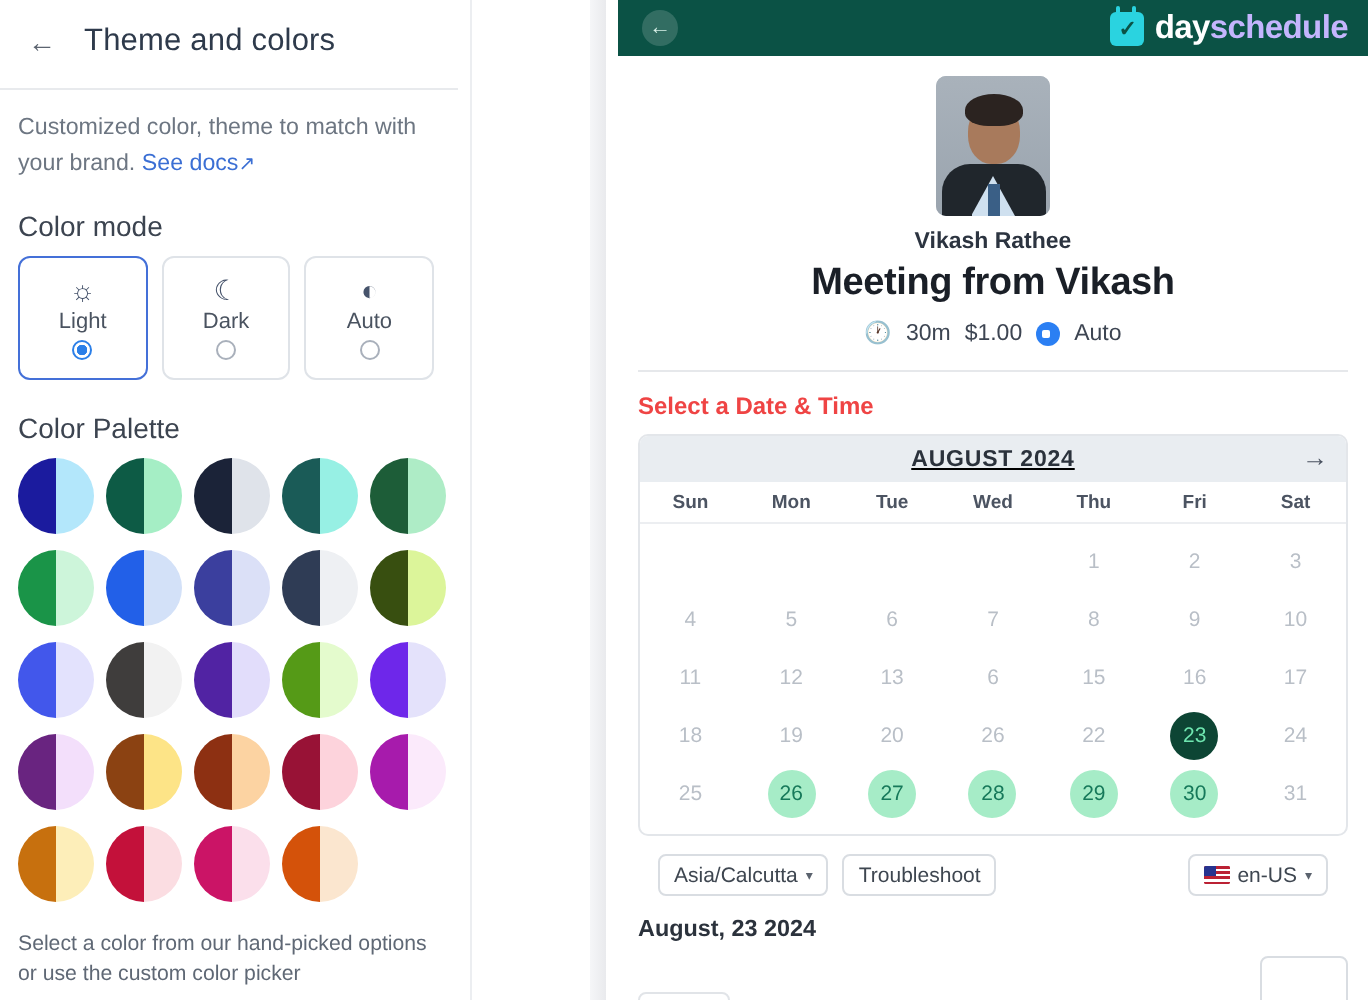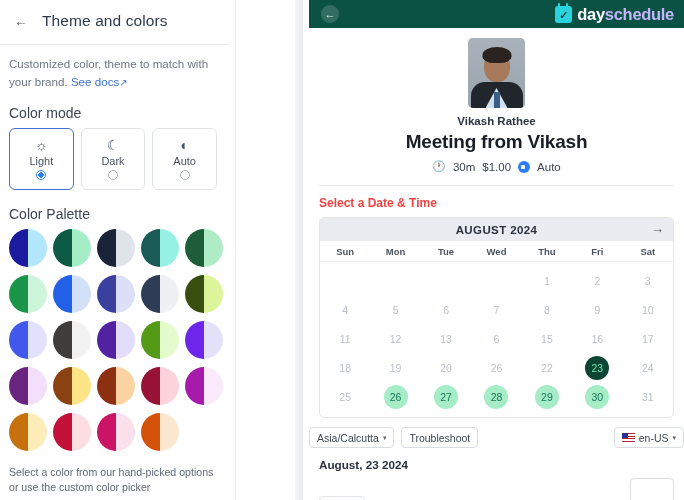--- a/index.html
+++ b/index.html
@@ -148,41 +148,41 @@
   .zoom-ic:after{content:"";position:absolute;left:2.5px;top:4px;width:4px;height:4px;
     background:#fff;border-radius:1px;}
 
   .sect-div { height:1px; background:#e6e8eb; margin: 4px 10px 0; }
   .sdt-label { font-size: 12px; font-weight: 700; color: #ef4444;
     padding: 10px 0 7px 10px; }
 
   .cal { margin: 0 10px; border: 1px solid #e3e6ea; border-radius: 5px;
     overflow: hidden; }
   .cal-top { background:#e9edf1; display:flex; align-items:center;
-    height: 23px; position: relative; }
+    height: 23px; position: relative; text-decoration: underline; }
   .cal-month { flex:1; text-align:center; font-size: 11.5px; font-weight:700;
     color:#2b323c; letter-spacing:.4px; }
   .cal-next { position:absolute; right:9px; top:4px; font-size:13px; color:#4a5260;
     cursor:pointer; line-height:1;}
   .dow { display:grid; grid-template-columns: repeat(7,1fr); background:#fff;
     border-bottom:1px solid #eceef1; }
   .dow div { text-align:center; font-size:9.5px; font-weight:700; color:#4c5462;
     padding: 5px 0 4px; }
   .grid { display:grid; grid-template-columns: repeat(7,1fr); padding: 4px 0 6px; }
   .cell { height: 29px; display:flex; align-items:center; justify-content:center; }
   .cell span {
     width: 24px; height: 24px; border-radius:50%;
     display:flex; align-items:center; justify-content:center;
     font-size: 10.5px; color:#b9bfc7;
   }
   .cell.avail span { background:#a6ecc7; color:#16795a; cursor:pointer; font-weight:400;}
   .cell.sel span { background:#0d4534; color:#6fe6b0; cursor:pointer; }
   .cell.empty span { background:none; }
 
-  .tz-row { display:flex; align-items:flex-start; margin: 9px 0 0; gap: 7px; }
+  .tz-row { display:flex; align-items:flex-start; margin: 9px 20px 0; gap: 7px; }
   .pill {
     border:1px solid #d9dde2; border-radius:4px; background:#fff;
     font-size:10.5px; color:#3e4650; padding: 3.5px 7px; cursor:pointer;
     display:flex; align-items:center; gap:4px; white-space:nowrap;
   }
   .pill .car { font-size:7px; color:#5b636e; }
   .flag { width:13px; height:9px; background:#bb2134; position:relative;
     display:inline-block; border-radius:1px; overflow:hidden;}
   .flag:before{content:"";position:absolute;inset:0;
     background:repeating-linear-gradient(#bb2134 0 1.3px,#fff 1.3px 2.6px);}

